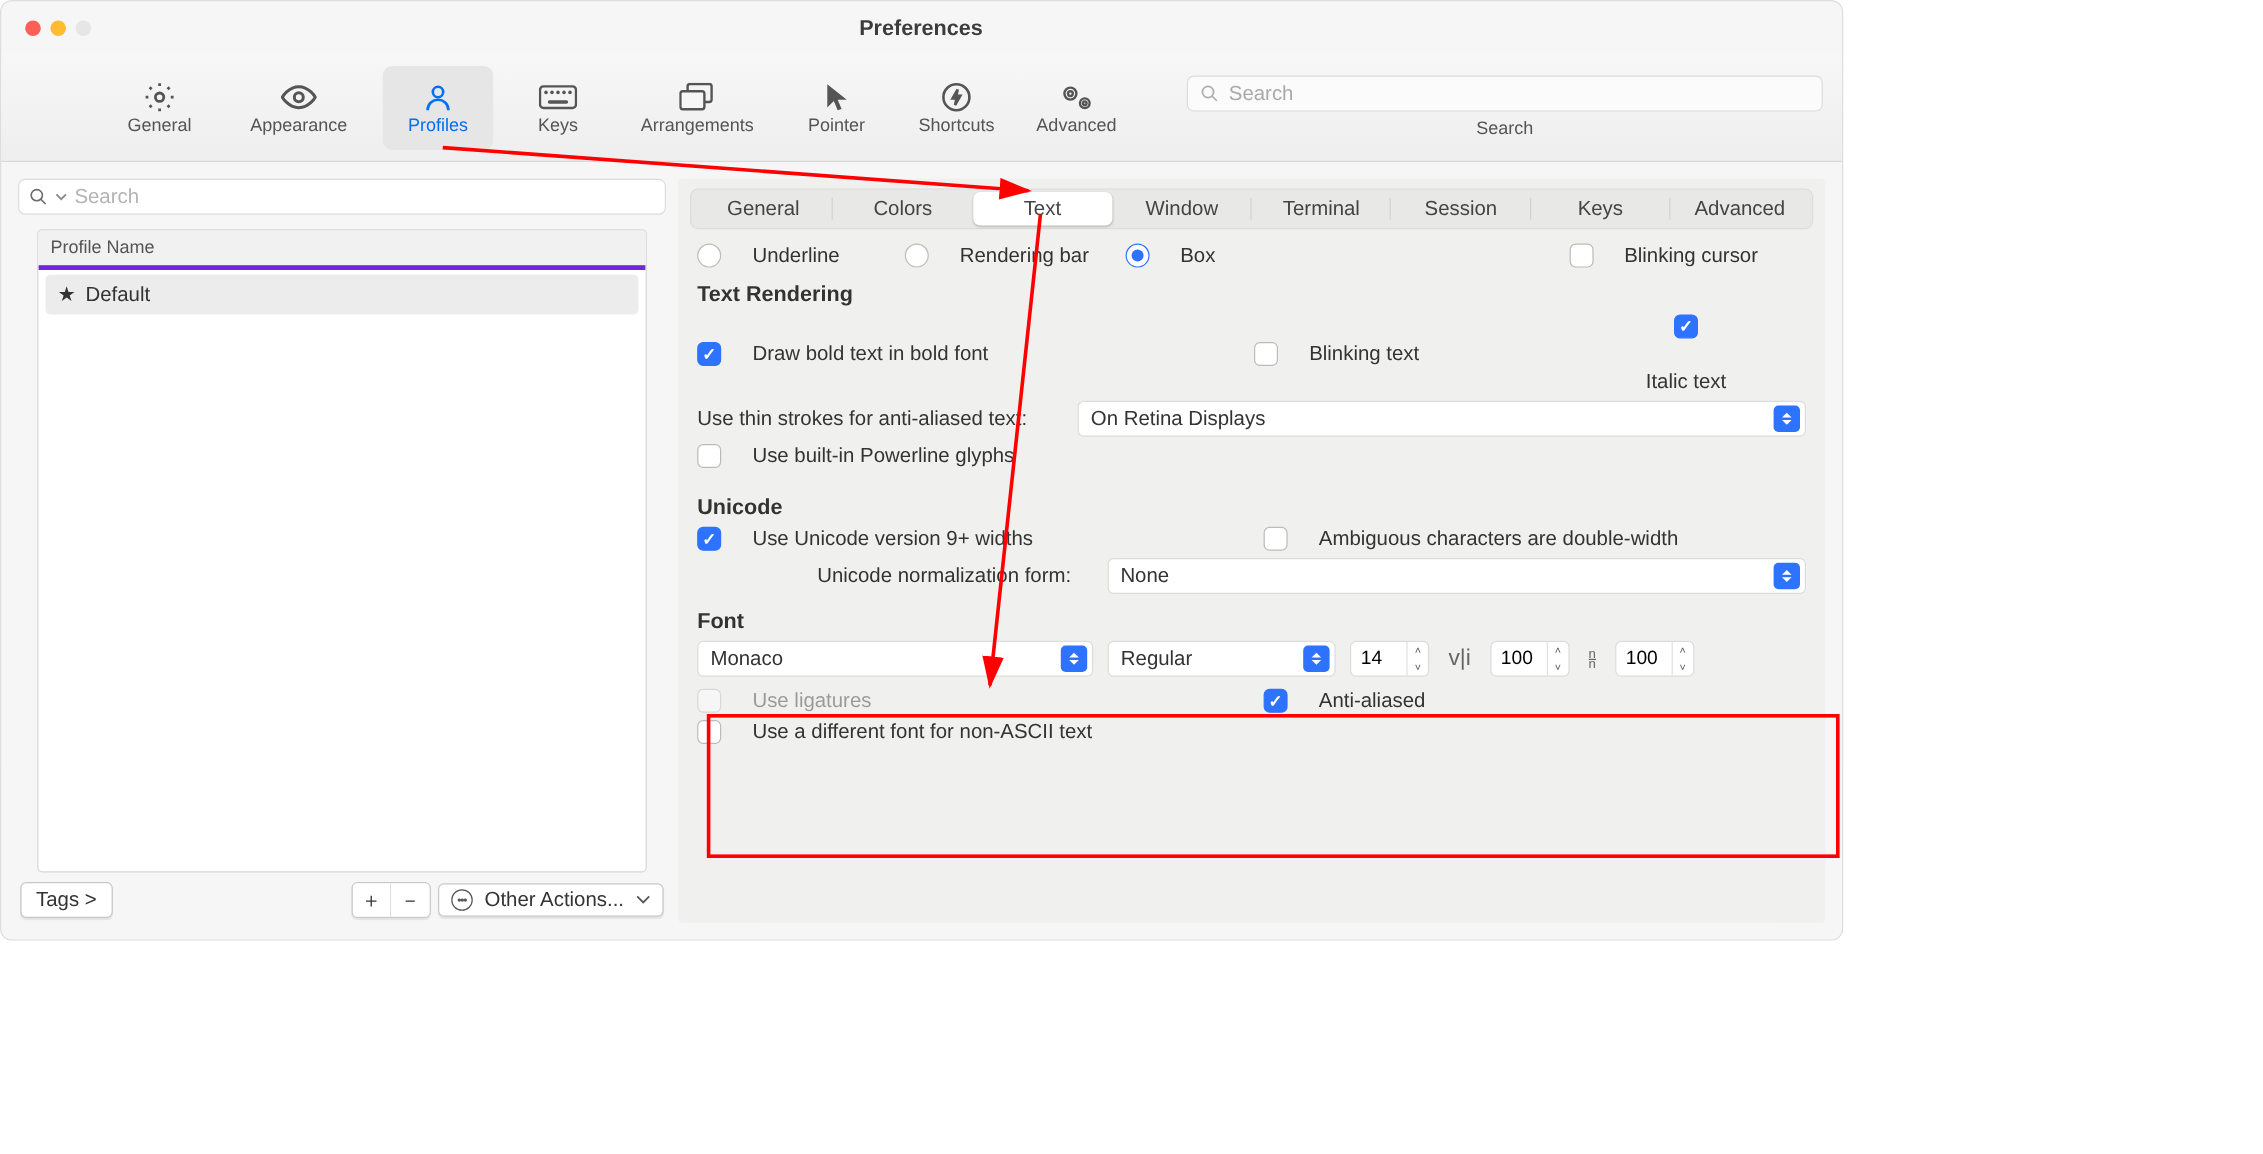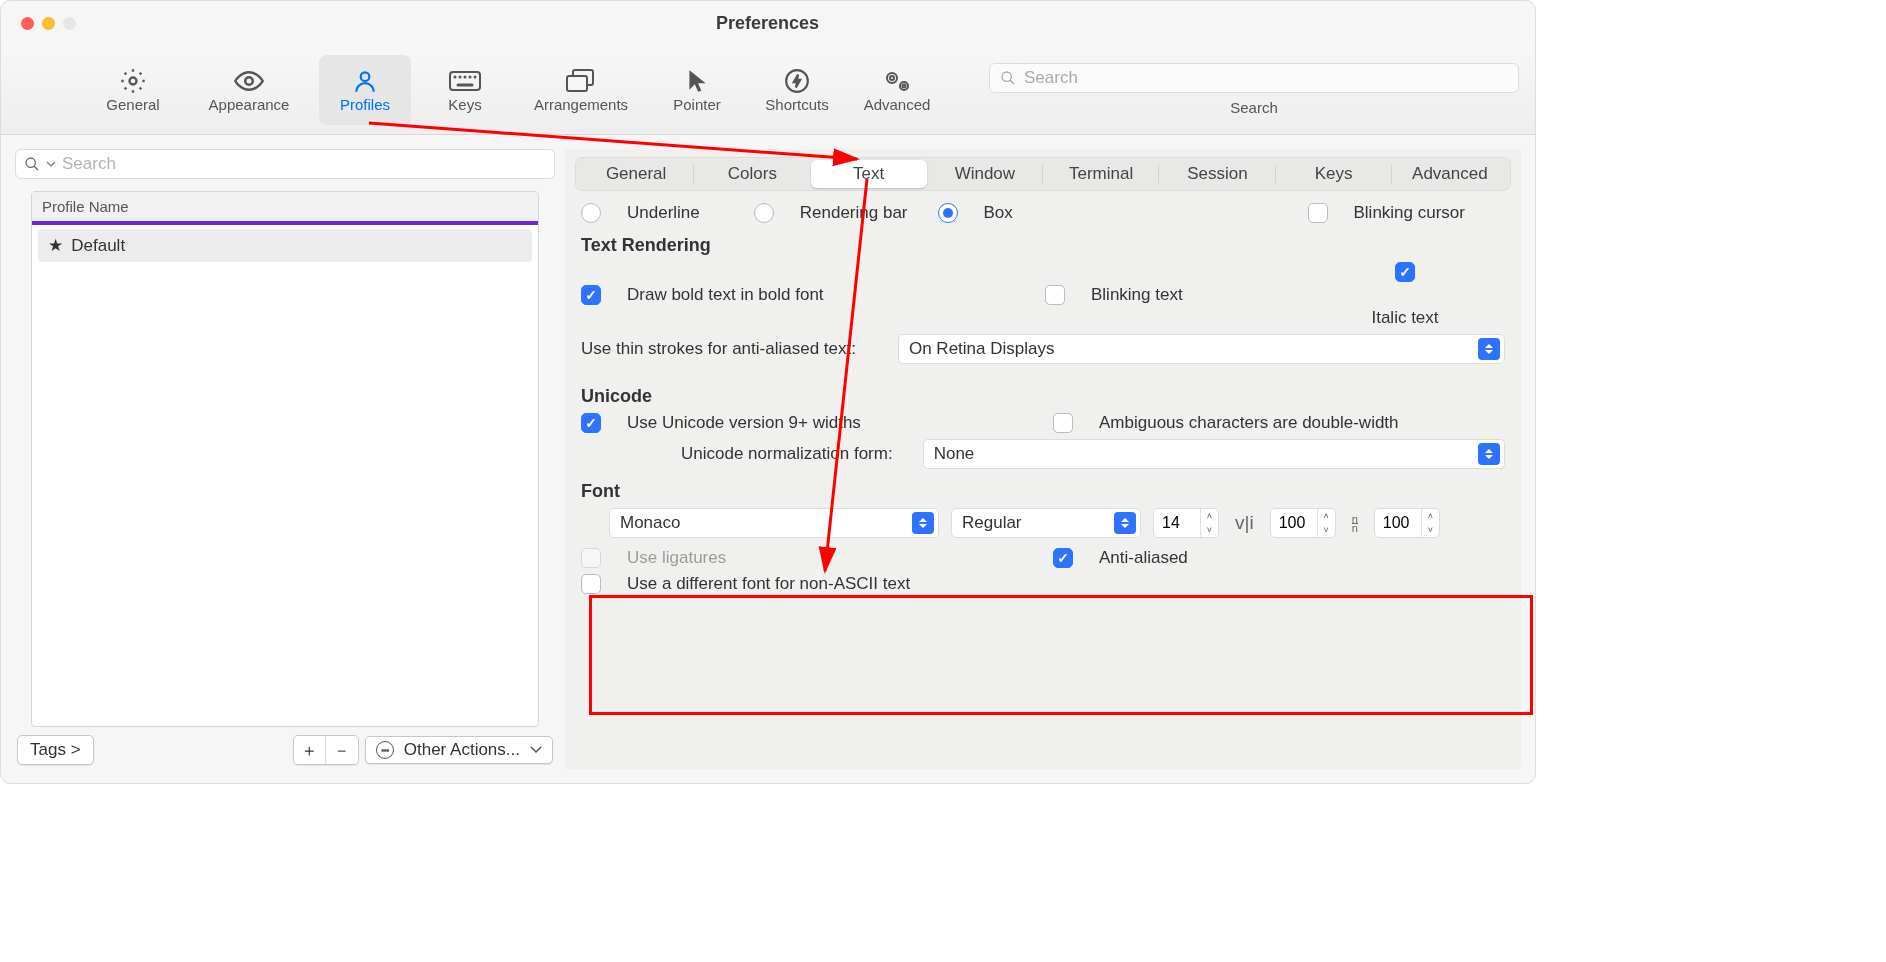--- a/index.html
+++ b/index.html
@@ -259,20 +259,26 @@
               <span class="lbl">Italic text</span>
             </div>
         </div>
         <div class="row">
           <span class="lbl">Use thin strokes for anti-aliased text:</span>
           <div class="selectbox" style="margin-left:12px;">
             <span>On Retina Displays</span>
             <div class="arrow"></div>
           </div>
         </div>
+        <div class="row">
+          <div class="chkwrap">
+              <span class="chk"></span>
+              <span class="lbl">Use built-in Powerline glyphs</span>
+            </div>
+        </div>
 
         <div class="sect" style="margin-top:22px;">Unicode</div>
         <div class="row">
           <div class="chkwrap">
               <span class="chk on"></span>
               <span class="lbl">Use Unicode version 9+ widths</span>
             </div>
           <div style="flex:1"></div>
           <div class="chkwrap" style="width:452px;">
               <span class="chk"></span>
@@ -282,21 +288,21 @@
         <div class="row">
           <span class="lbl" style="margin-left:100px;">Unicode normalization form:</span>
           <div class="selectbox">
             <span>None</span>
             <div class="arrow"></div>
           </div>
         </div>
 
         <div class="sect">Font</div>
         <div class="row" style="gap:12px;">
-          <div class="selectbox" style="flex:0 0 330px;margin-left:28px;">
+          <div class="selectbox" style="flex:0 0 330px;">
             <span>Monaco</span>
             <div class="arrow"></div>
           </div>
           <div class="selectbox" style="flex:0 0 190px;">
             <span>Regular</span>
             <div class="arrow"></div>
           </div>
           <div class="numbox">
             <input value="14" style="">
             <div class="stepper">

